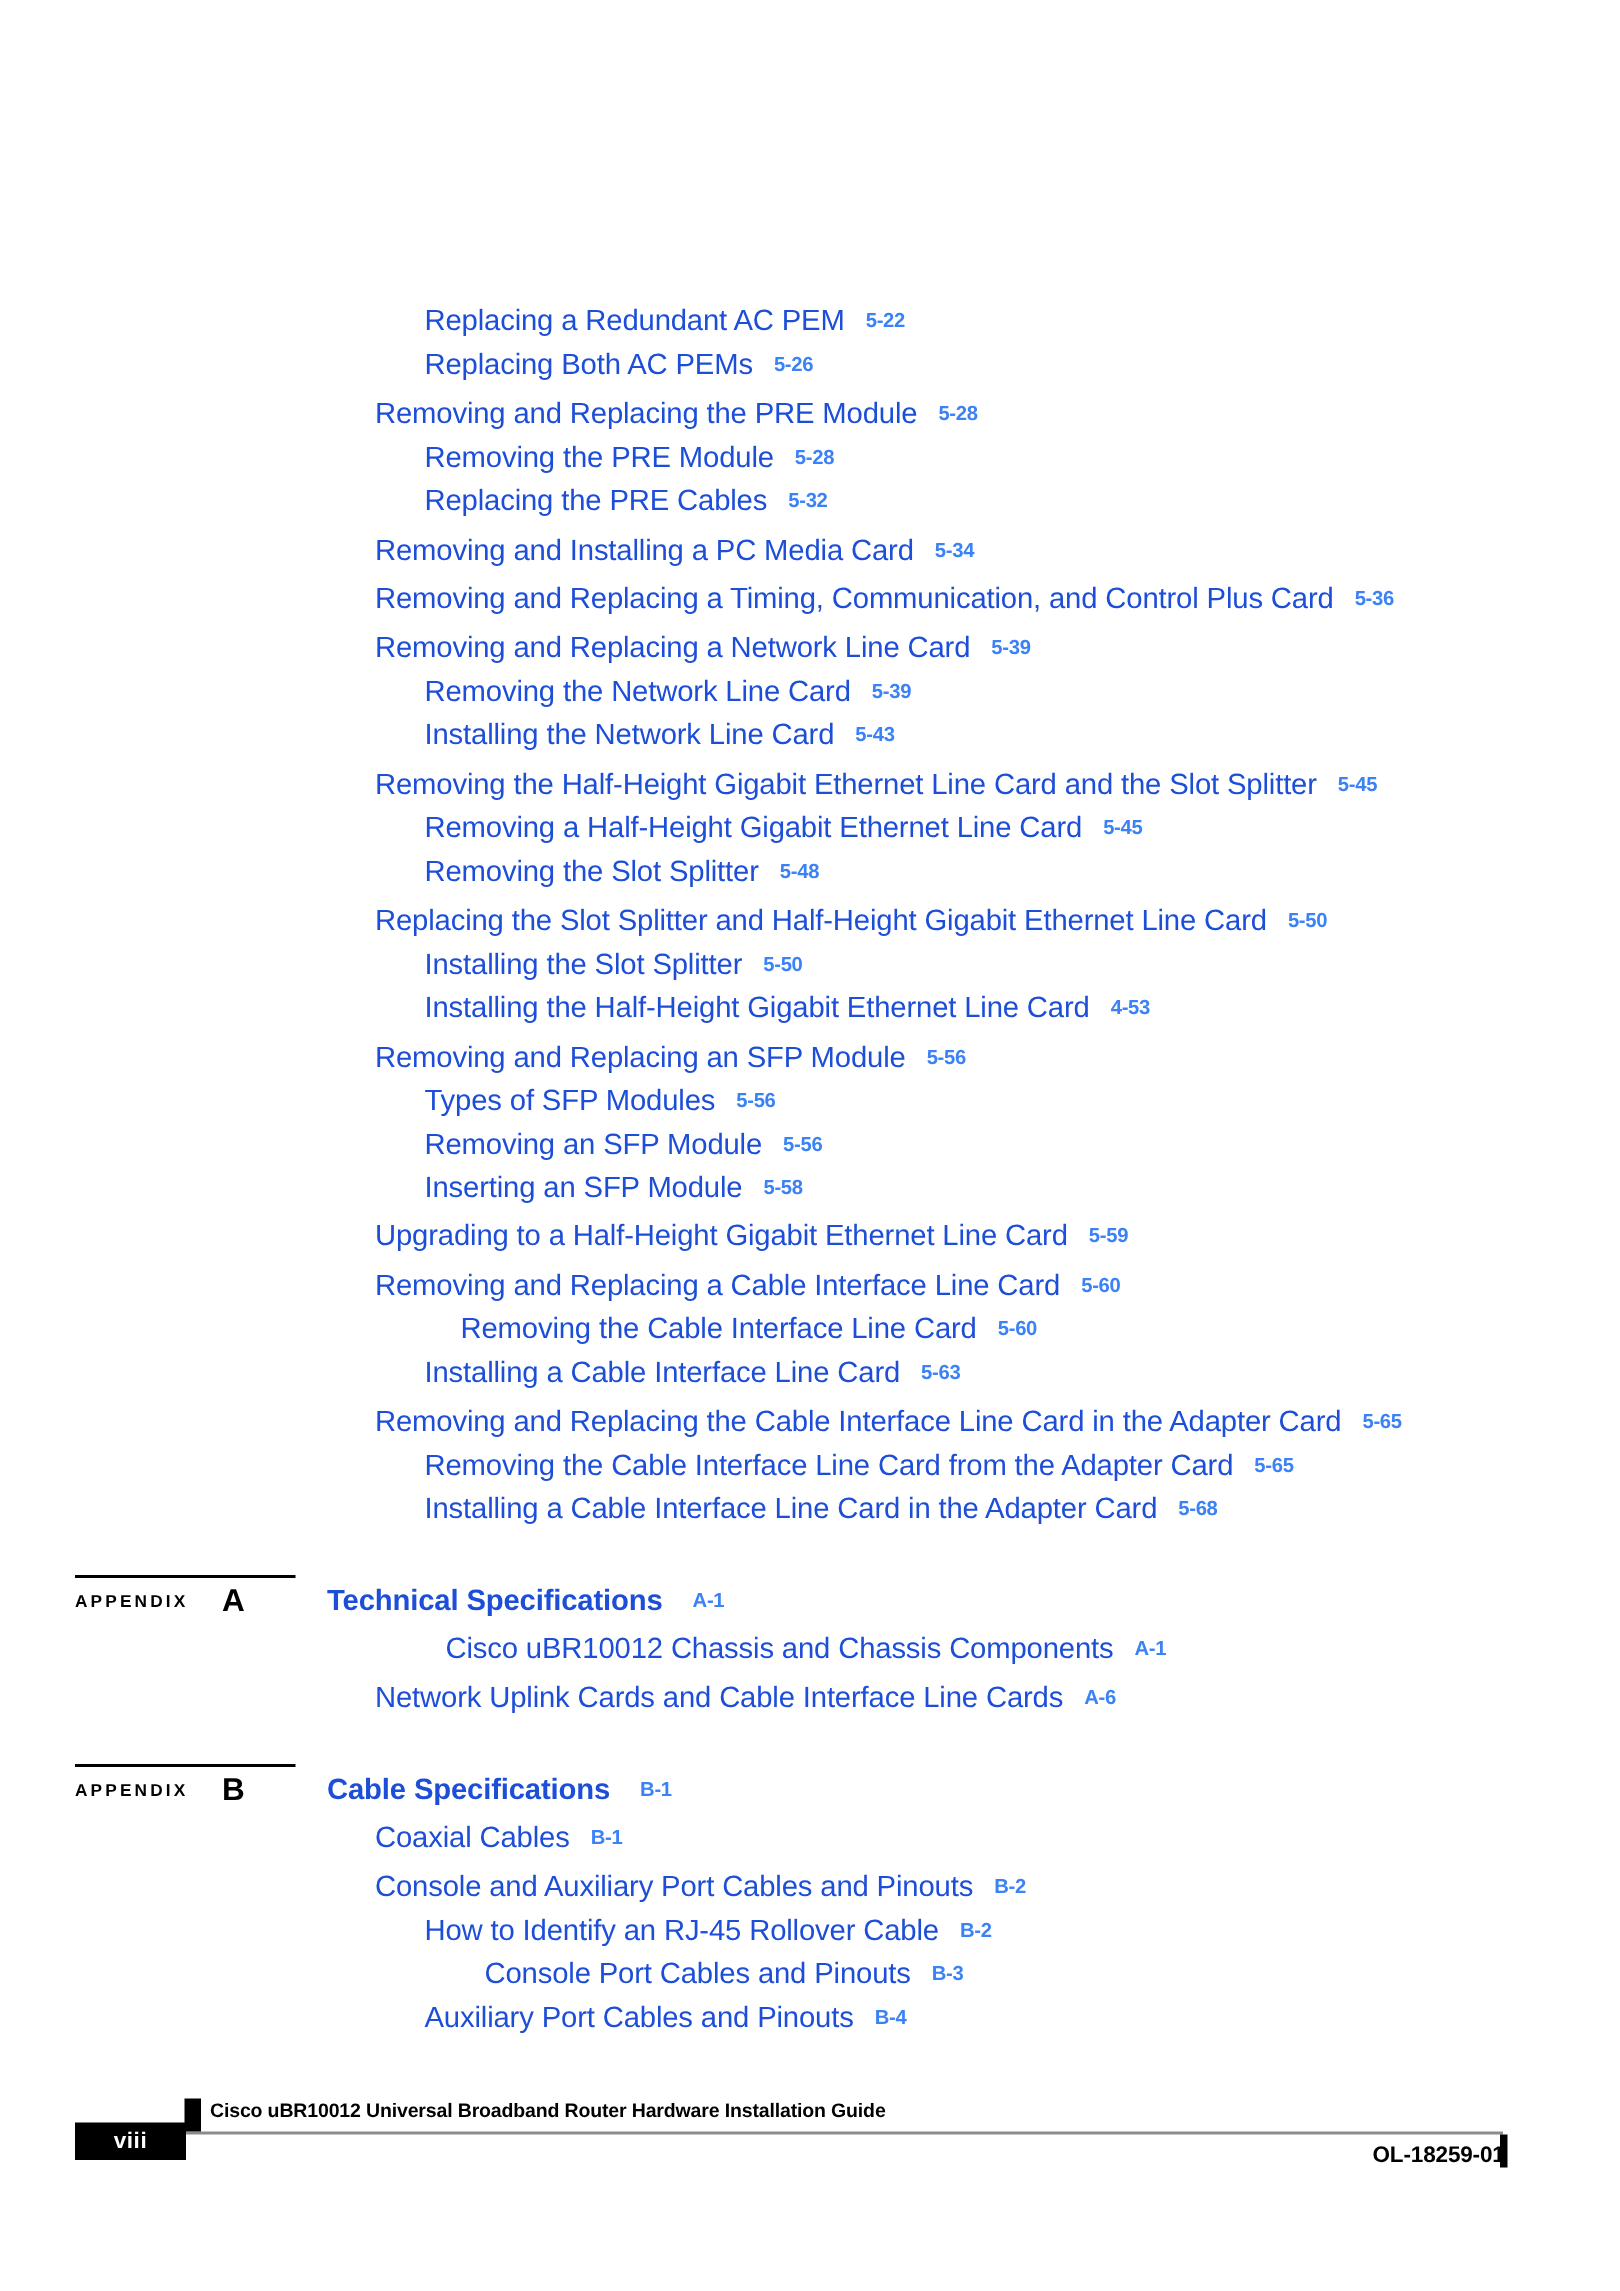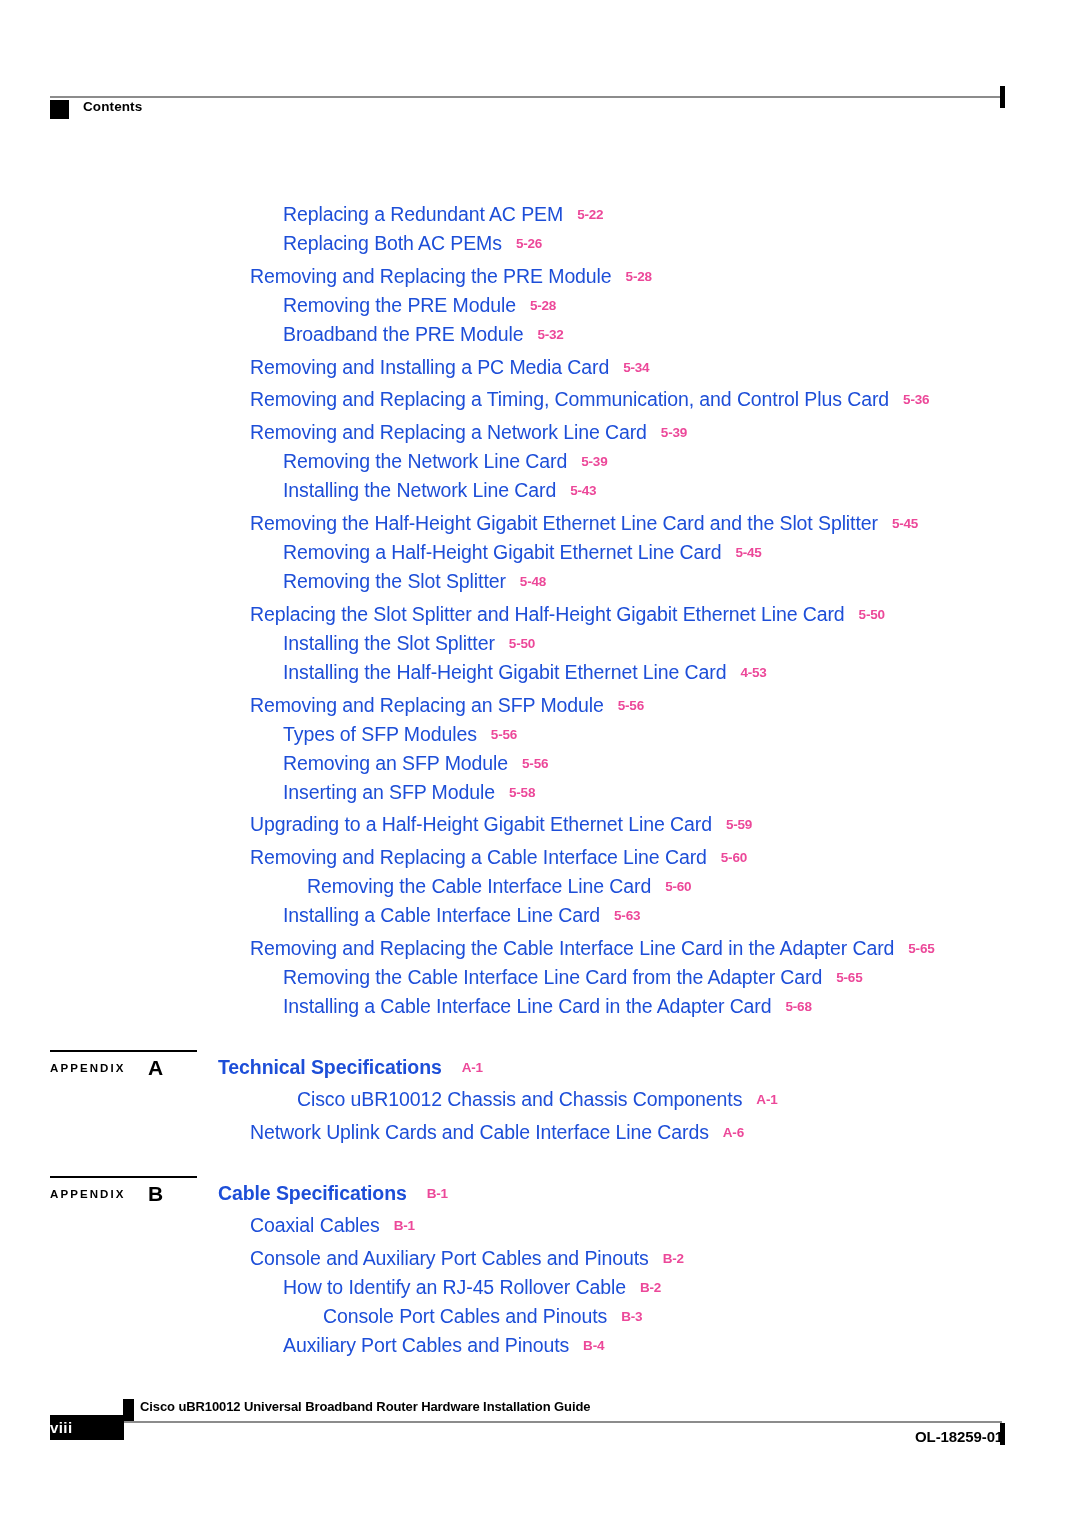--- a/index.html
+++ b/index.html
@@ -83,21 +83,21 @@
     color: #1d4ed8;
     font-size: 19.5px;
     font-weight: normal;
     letter-spacing: -0.1px;
   }
   .toc-title.lvl0 {
     font-weight: bold;
     font-size: 19.5px;
   }
   .toc-page {
-    color: #ec4899;
+    color: #3b82f6;
     font-size: 13.5px;
     font-weight: bold;
     letter-spacing: -0.2px;
     position: relative;
     top: -2px;
   }
   .gap-sm  { display: inline-block; width: 14px; }
   .gap-md  { display: inline-block; width: 20px; }
 
   
@@ -164,20 +164,21 @@
     height: 25px;
     background: #000000;
   }
   .footer-pagenum {
     position: absolute;
     left: 0;
     top: 0;
     width: 74px;
     height: 25px;
     line-height: 25px;
+    text-align: center;
     color: #ffffff;
     font-size: 15px;
     font-weight: bold;
     letter-spacing: 0.4px;
   }
   .footer-title {
     position: absolute;
     left: 140px;
     top: 9px;
     font-size: 13px;
@@ -204,33 +205,27 @@
     width: 5px;
     height: 22px;
     background: #000000;
   }
 </style>
 </head>
 <body>
 
 <div class="page">
 
-  <div class="header">
-    <div class="header-rule"></div>
-    <div class="header-square"></div>
-    <div class="header-label">Contents</div>
-    <div class="header-endbar"></div>
-  </div>
 
   <div class="toc" id="toc-list">
       <div class="toc-entry" style="left: 283px; top: 205px;"><span class="toc-title">Replacing a Redundant AC PEM</span><span class="gap-sm"></span><span class="toc-page">5-22</span></div>
       <div class="toc-entry" style="left: 283px; top: 234px;"><span class="toc-title">Replacing Both AC PEMs</span><span class="gap-sm"></span><span class="toc-page">5-26</span></div>
       <div class="toc-entry" style="left: 250px; top: 267px;"><span class="toc-title">Removing and Replacing the PRE Module</span><span class="gap-sm"></span><span class="toc-page">5-28</span></div>
       <div class="toc-entry" style="left: 283px; top: 296px;"><span class="toc-title">Removing the PRE Module</span><span class="gap-sm"></span><span class="toc-page">5-28</span></div>
-      <div class="toc-entry" style="left: 283px; top: 325px;"><span class="toc-title">Broadband the PRE Module</span><span class="gap-sm"></span><span class="toc-page">5-32</span></div>
+      <div class="toc-entry" style="left: 283px; top: 325px;"><span class="toc-title">Replacing the PRE Cables</span><span class="gap-sm"></span><span class="toc-page">5-32</span></div>
       <div class="toc-entry" style="left: 250px; top: 358px;"><span class="toc-title">Removing and Installing a PC Media Card</span><span class="gap-sm"></span><span class="toc-page">5-34</span></div>
       <div class="toc-entry" style="left: 250px; top: 390px;"><span class="toc-title">Removing and Replacing a Timing, Communication, and Control Plus Card</span><span class="gap-sm"></span><span class="toc-page">5-36</span></div>
       <div class="toc-entry" style="left: 250px; top: 423px;"><span class="toc-title">Removing and Replacing a Network Line Card</span><span class="gap-sm"></span><span class="toc-page">5-39</span></div>
       <div class="toc-entry" style="left: 283px; top: 452px;"><span class="toc-title">Removing the Network Line Card</span><span class="gap-sm"></span><span class="toc-page">5-39</span></div>
       <div class="toc-entry" style="left: 283px; top: 481px;"><span class="toc-title">Installing the Network Line Card</span><span class="gap-sm"></span><span class="toc-page">5-43</span></div>
       <div class="toc-entry" style="left: 250px; top: 514px;"><span class="toc-title">Removing the Half-Height Gigabit Ethernet Line Card and the Slot Splitter</span><span class="gap-sm"></span><span class="toc-page">5-45</span></div>
       <div class="toc-entry" style="left: 283px; top: 543px;"><span class="toc-title">Removing a Half-Height Gigabit Ethernet Line Card</span><span class="gap-sm"></span><span class="toc-page">5-45</span></div>
       <div class="toc-entry" style="left: 283px; top: 572px;"><span class="toc-title">Removing the Slot Splitter</span><span class="gap-sm"></span><span class="toc-page">5-48</span></div>
       <div class="toc-entry" style="left: 250px; top: 605px;"><span class="toc-title">Replacing the Slot Splitter and Half-Height Gigabit Ethernet Line Card</span><span class="gap-sm"></span><span class="toc-page">5-50</span></div>
       <div class="toc-entry" style="left: 283px; top: 634px;"><span class="toc-title">Installing the Slot Splitter</span><span class="gap-sm"></span><span class="toc-page">5-50</span></div>

